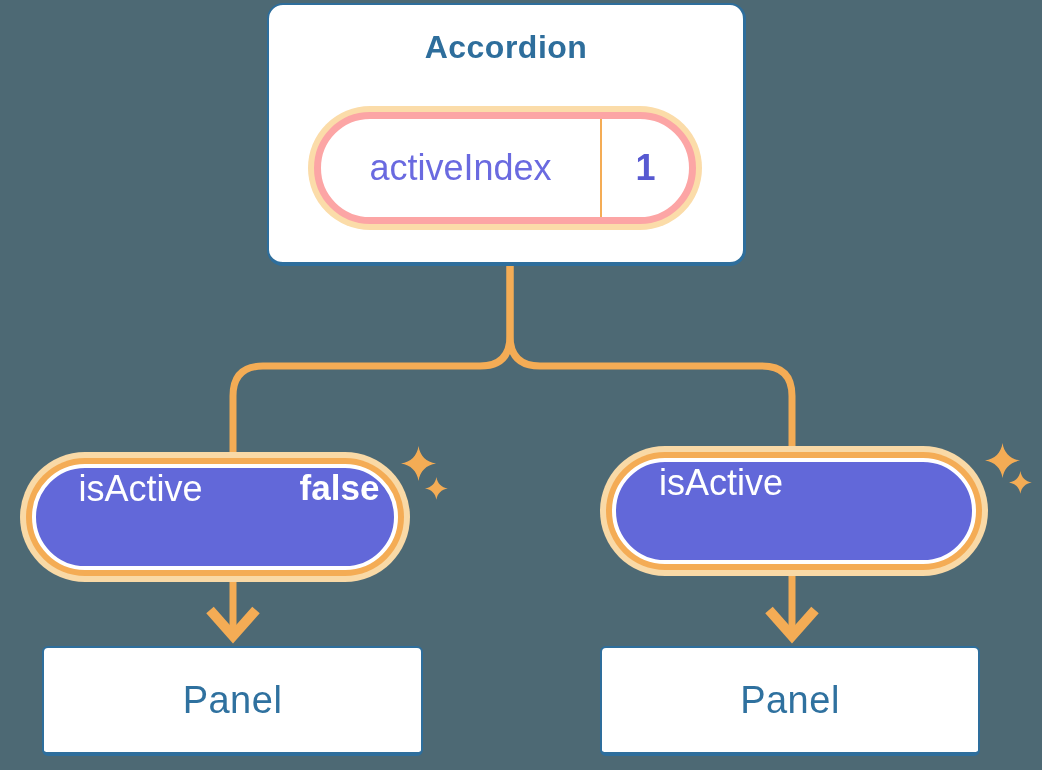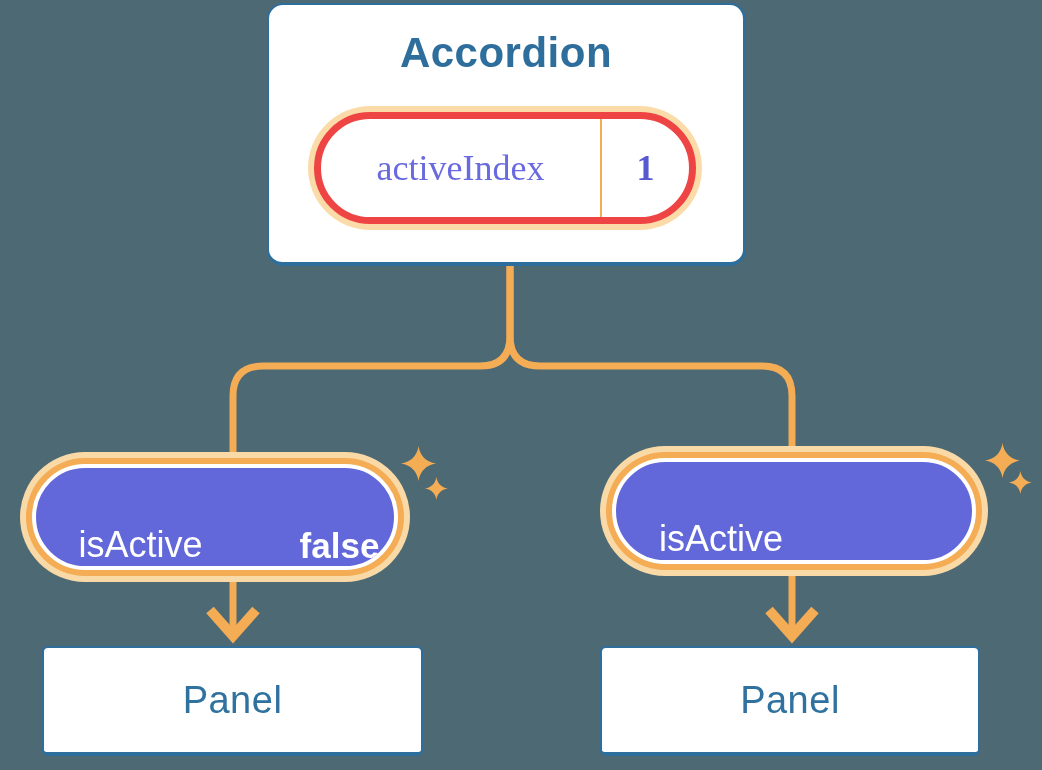--- a/index.html
+++ b/index.html
@@ -27,38 +27,37 @@
     border-right-width: 3px;
     border-bottom-width: 4px;
     border-radius: 16px;
     z-index: 1;
   }
   .root-title {
     position: absolute;
     left: 0; top: 24px;
     width: 100%;
     text-align: center;
-    font-size: 42px;
+    font-size: 32px;
     font-weight: 600;
     color: #2E6E9C;
     letter-spacing: 0.5px;
   }
   
   .state-pill {
     position: absolute;
     left: 45px; top: 107px;
     width: 382px; height: 112px;
     background: #FFFFFF;
-    border: 7px solid #ef4444;
+    border: 7px solid #fca5a5;
     border-radius: 999px;
     box-shadow: 0 0 0 6px #FBDCA9;
     display: flex;
     align-items: stretch;
     overflow: hidden;
-    font-family: Liberation Serif, serif;
   }
   .state-pill .cell-label {
     width: 279px;
     display: flex; align-items: center; justify-content: center;
     font-size: 36px;
     color: #6A6AE0;
   }
   .state-pill .divider {
     width: 2px;
     background: #F4AC55;
@@ -72,21 +71,21 @@
   }
   
   .prop-pill {
     position: absolute;
     width: 366px; height: 106px;
     background: #6268D9;
     border: 4px solid #FFFFFF;
     border-radius: 999px;
     box-shadow: 0 0 0 6px #F4AC55, 0 0 0 12px #F9D9A6;
     display: flex;
-    align-items: flex-end;
+    align-items: flex-start;
     overflow: hidden;
     z-index: 1;
   }
   .prop-pill.left  { left: 32px;  top: 464px; }
   .prop-pill.right { left: 612px; top: 458px; width: 364px; }
   .prop-pill .cell-label {
     width: 209px;
     display: flex; align-items: center; justify-content: center;
     font-size: 36px;
     color: #FFFFFF;

